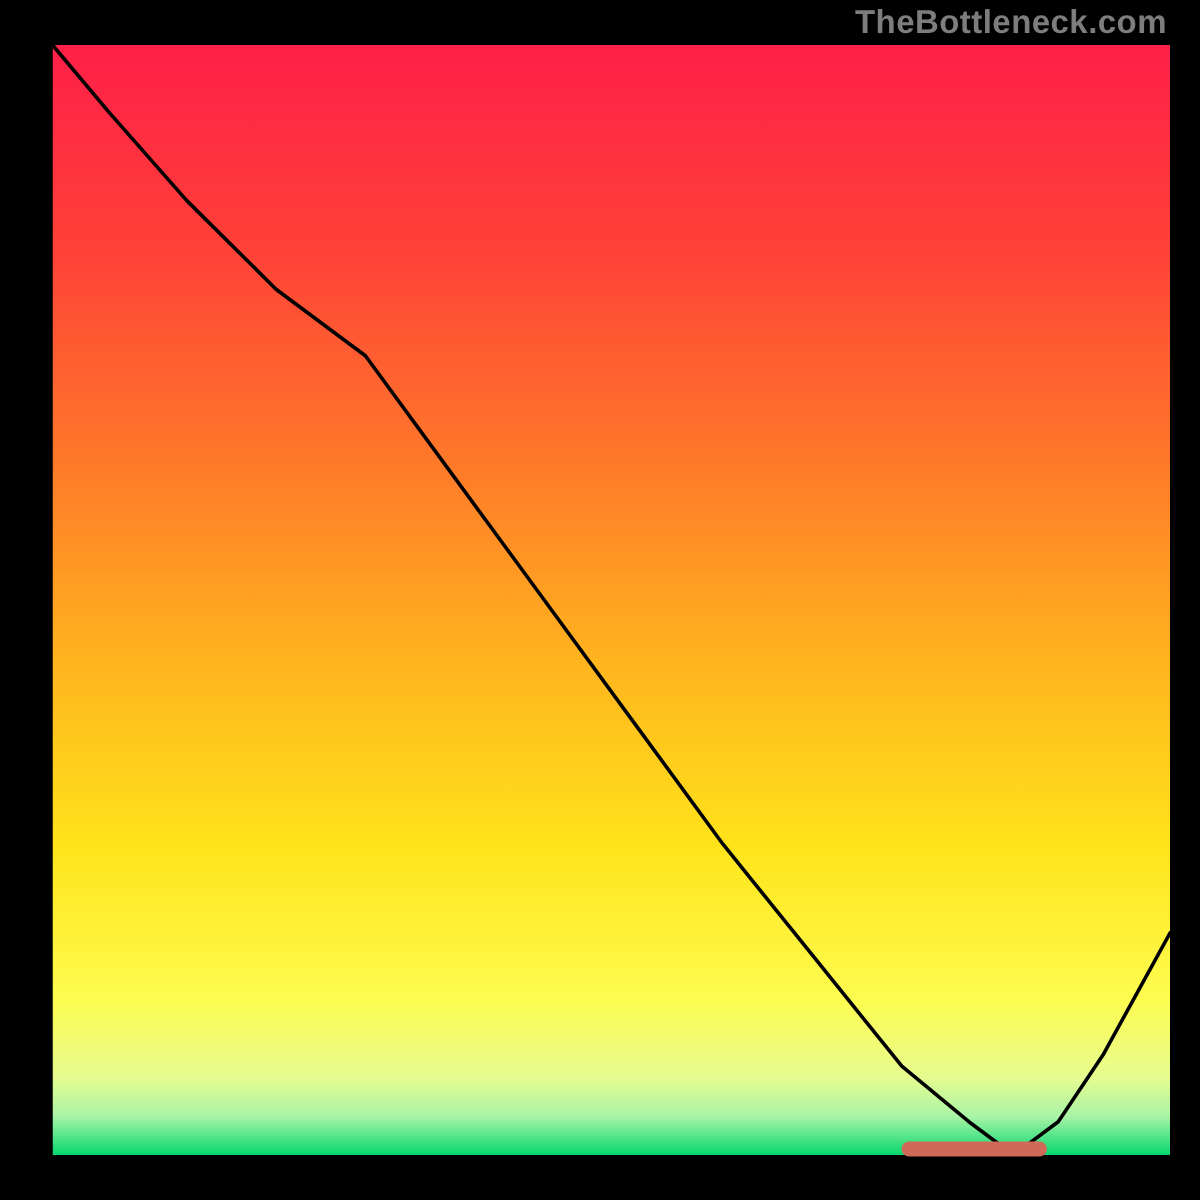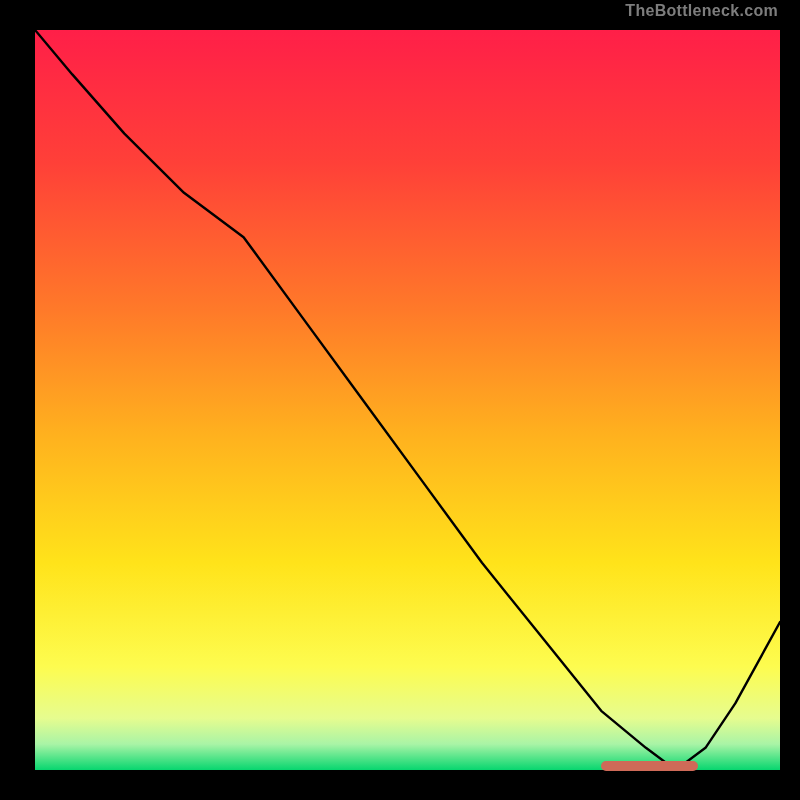--- a/index.html
+++ b/index.html
@@ -15,21 +15,21 @@
     position: relative;
     width: 800px;
     height: 800px;
     background: #000;
   }
   .watermark {
     position: absolute;
     top: 2px;
     right: 22px;
     color: #7d7d7d;
-    font-size: 16px;
+    font-size: 22px;
     font-weight: 600;
     letter-spacing: 0.3px;
     user-select: none;
   }
   
   .plot {
     position: absolute;
     left: 35px;
     top: 30px;
     width: 745px;

